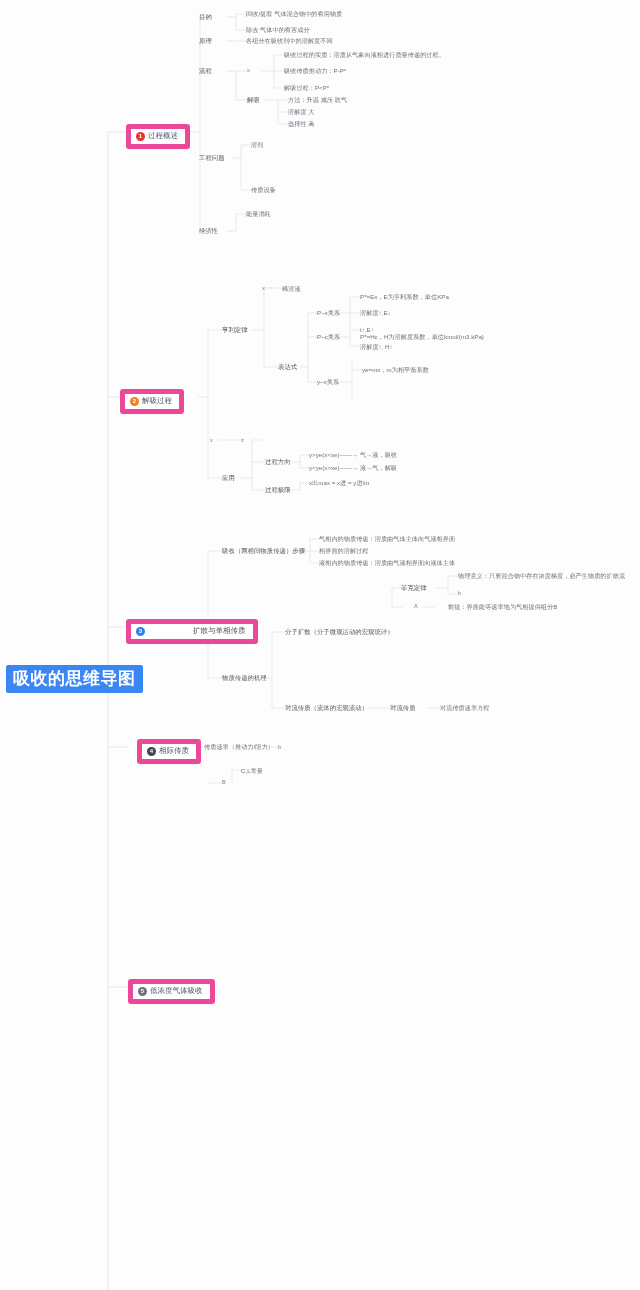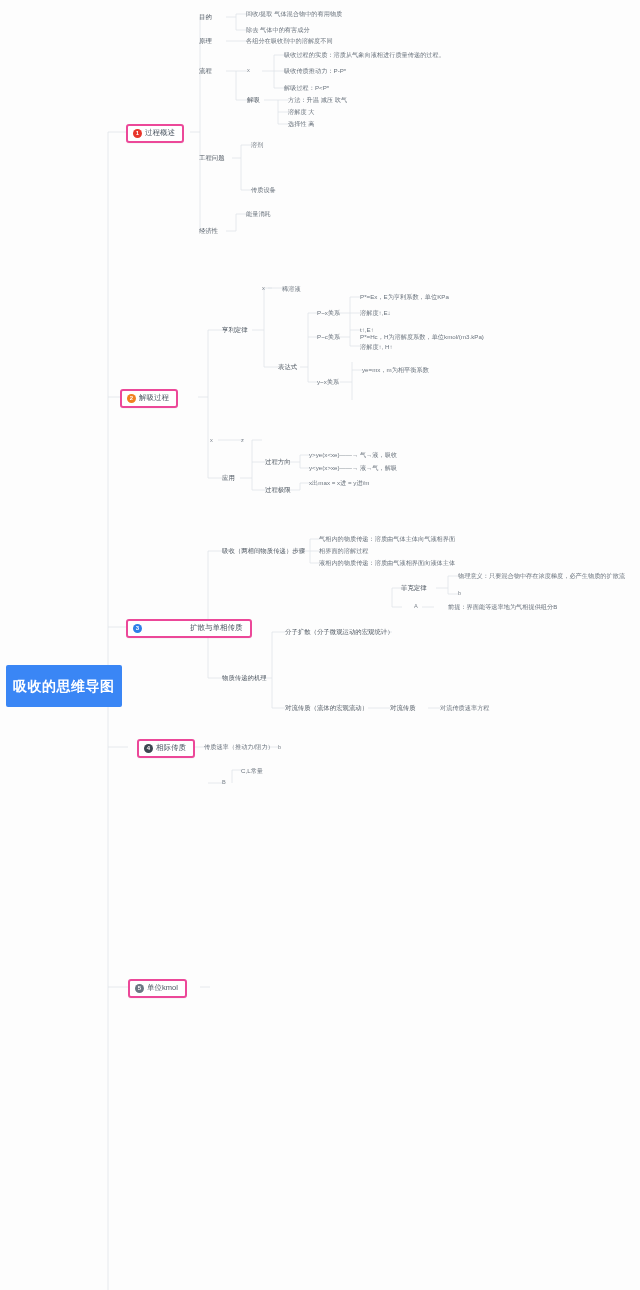--- a/index.html
+++ b/index.html
@@ -24,30 +24,30 @@
   .node {
     position: absolute;
     white-space: nowrap;
     color: #58606b;
     line-height: 1.15;
   }
   
   .root {
     background: #3a86f5;
     color: #ffffff;
-    font-size: 14px;
+    font-size: 17px;
     font-weight: bold;
-    padding: 13px 7px;
+    padding: 4px 7px;
     border-radius: 2px;
     letter-spacing: 0.5px;
   }
   
   .branch {
     background: #ffffff;
-    border: 2px solid #ec4899;
+    border: 5px solid #ec4899;
     border-radius: 3px;
     padding: 3px 7px 3px 5px;
     font-size: 7.5px;
     color: #4a5561;
     display: flex;
     align-items: center;
     gap: 3px;
     box-shadow: 0 1px 1px rgba(0,0,0,0.03);
   }
   .bullet {
@@ -320,16 +320,16 @@
     <span>相际传质</span>
   </div>
 
   <div class="node t" style="left:204px; top:743px;">传质速率（推动力/阻力）</div>
   <div class="node tiny" style="left:278px; top:744px;">b</div>
   <div class="node tiny" style="left:222px; top:779px;">B</div>
   <div class="node t" style="left:241px; top:767px;">C,L常量</div>
 
   <div class="node branch" style="left:128px; top:979px;">
     <span class="bullet" style="background:#6b7682">5</span>
-    <span>单位kmol</span>
+    <span>低浓度气体吸收</span>
   </div>
 
 </div>
 
 </body></html>

